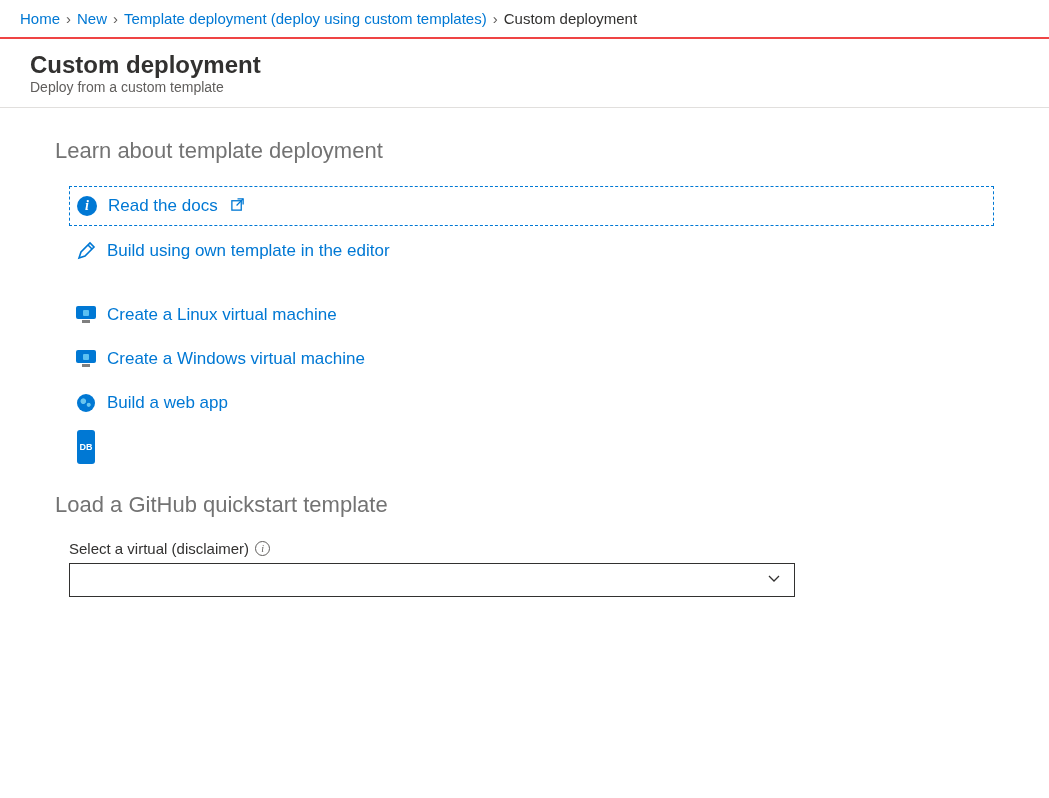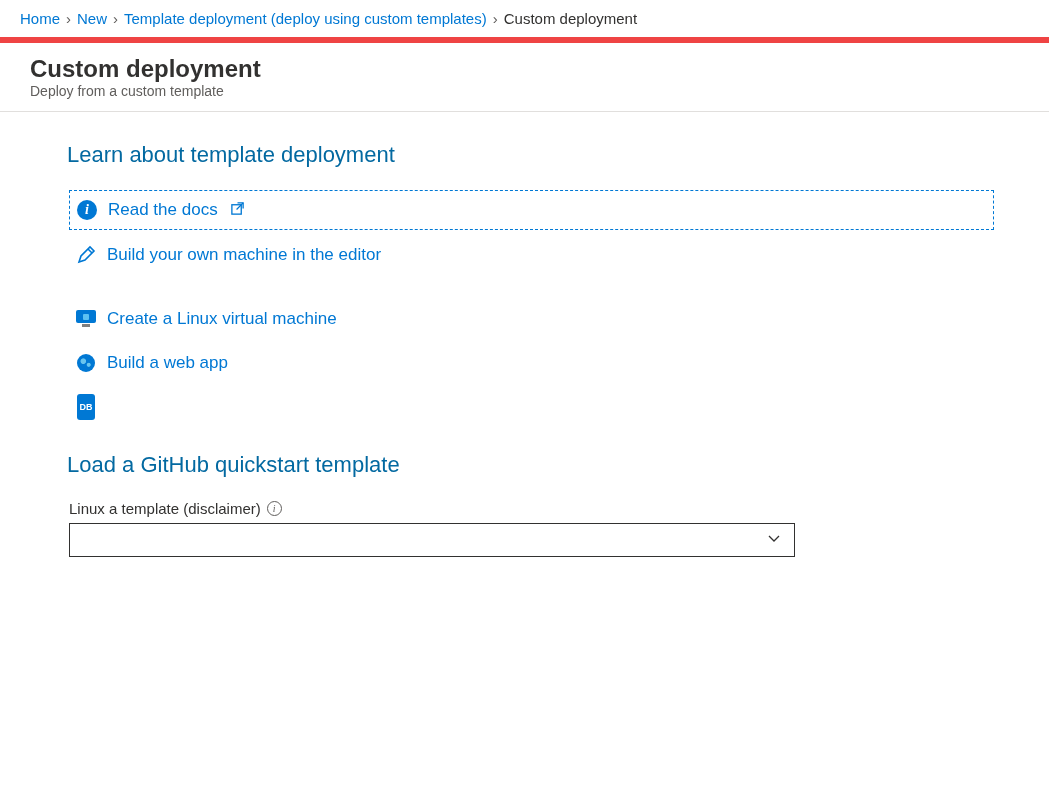--- a/index.html
+++ b/index.html
@@ -11,33 +11,33 @@
       width: 1049px;
       height: 798px;
       overflow: hidden;
     }
     .breadcrumb {
       display: flex;
       align-items: center;
       padding: 10px 20px;
       gap: 6px;
       font-size: 15px;
-      border-bottom: 6px solid #ef4444;
+      border-bottom: 2px solid #ef4444;
     }
     .breadcrumb a { color: #0078d4; text-decoration: none; }
     .breadcrumb .sep { color: #605e5c; }
     .breadcrumb .current { color: #323130; }
     .page-header {
       padding: 12px 30px 8px 30px;
       border-bottom: 1px solid #e1dfdd;
     }
     .page-title { font-size: 24px; font-weight: 600; color: #323130; }
     .page-subtitle { font-size: 14px; color: #605e5c; margin-top: 0; margin-bottom:4px; }
     .content { padding: 30px 55px; }
-    .section-title { font-size: 22px; font-weight: 400; color: #0369a1; margin-bottom: 22px; margin-top: 18px; margin-left: 12px; }
+    .section-title { font-size: 22px; font-weight: 400; color: #737373; margin-bottom: 22px; margin-top: 18px; }
     .section-title:first-child { margin-top: 0; }
     .link-row {
       display: flex;
       align-items: center;
       gap: 10px;
       padding: 8px 6px;
       margin-bottom: 6px;
       margin-left: 14px;
     }
     .link-row.focused {
@@ -71,21 +71,21 @@
     }
     .vm-dot { width:6px; height:6px; background:#5cc1f2; border-radius:1px; }
     .vm-stand { width: 8px; height: 3px; background: #7f7f7f; margin-top: 1px; }
     .globe-icon {
       width: 18px; height: 18px; border-radius: 50%;
       background: #0078d4;
       background-image: radial-gradient(circle at 35% 40%, #69c5ee 15%, transparent 20%),
                         radial-gradient(circle at 65% 60%, #69c5ee 10%, transparent 15%);
     }
     .db-icon {
-      width: 18px; height: 26px; border-radius: 3px; background: #0078d4;
+      width: 18px; height: 34px; border-radius: 3px; background: #0078d4;
       color: #fff; font-size: 9px; font-weight: bold;
       display: flex; align-items: center; justify-content: center;
     }
     .section-learn { margin-bottom: 26px; }
     .section-common { margin-bottom: 26px; }
     .field-label {
       font-size: 15px; color: #323130;
       display: flex; align-items: center; gap: 6px;
       margin: 12px 0 6px 14px;
     }
@@ -141,58 +141,69 @@
       </span>
     </div>
 
     <div class="link-row">
       <span class="ic pencil-icon">
         <svg width="20" height="20" viewBox="0 0 20 20" fill="none" stroke="currentColor" stroke-width="1.6">
           <path d="M3 17 L5 11 L14 2 L18 6 L9 15 L3 17 Z"></path>
           <path d="M12 4 L16 8"></path>
         </svg>
       </span>
-      <span class="link-text">Build your own machine in the editor</span>
+      <span class="link-text">Build using own template in the editor</span>
     </div>
   </div>
 
   <div class="section-common">
 
     <div class="link-row">
       <span class="ic">
         <span class="vm-icon-box">
             <span class="vm-screen">
               <span class="vm-dot"></span>
             </span>
             <span class="vm-stand"></span>
           </span>
       </span>
       <span class="link-text">Create a Linux virtual machine</span>
     </div>
 
+    <div class="link-row">
+      <span class="ic">
+        <span class="vm-icon-box">
+            <span class="vm-screen">
+              <span class="vm-dot"></span>
+            </span>
+            <span class="vm-stand"></span>
+          </span>
+      </span>
+      <span class="link-text">Create a Windows virtual machine</span>
+    </div>
 
     <div class="link-row">
       <span class="ic">
           <span class="globe-icon"></span>
         </span>
       <span class="link-text">Build a web app</span>
     </div>
 
     <div class="link-row">
       <span class="ic">
           <span class="db-icon">DB</span>
         </span>
     </div>
   </div>
 
   <div>
     <div class="section-title">Load a GitHub quickstart template</div>
 
     <div class="field-label">
-      <span>Linux a template (disclaimer)</span>
+      <span>Select a virtual (disclaimer)</span>
       <span class="info-hint">i</span>
     </div>
 
     <div class="select-box">
       <span></span>
       <span class="chev">
         <svg width="16" height="16" viewBox="0 0 16 16" fill="none" stroke="currentColor" stroke-width="1.3">
           <path d="M3 6 L8 11 L13 6"></path>
         </svg>
       </span>

